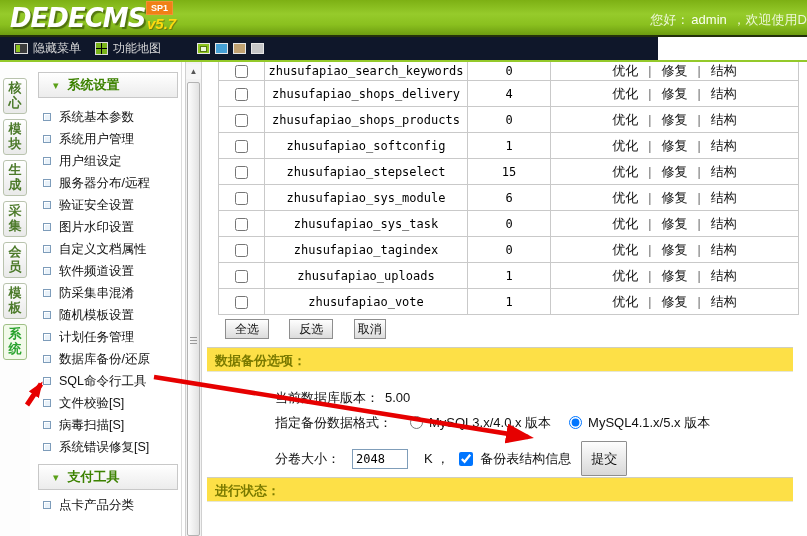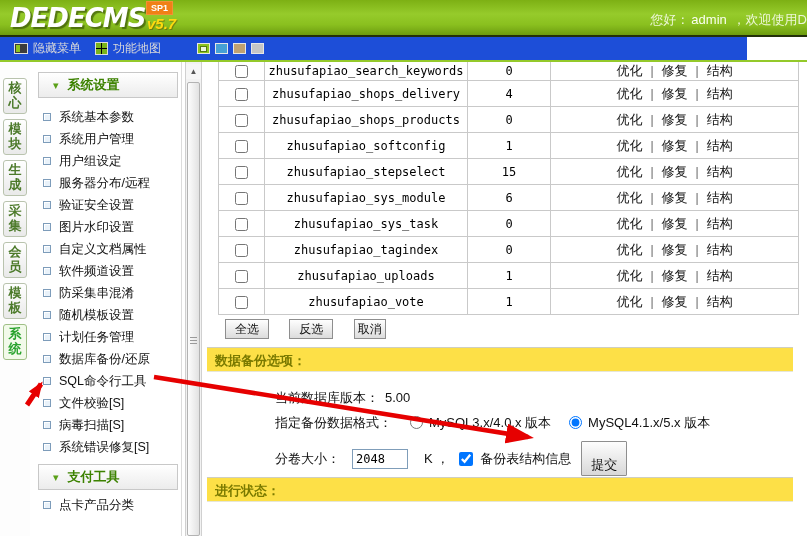--- a/index.html
+++ b/index.html
@@ -14,21 +14,21 @@
         font-style:italic;font-weight:900;font-size:26px;letter-spacing:-1px;color:#fff;
         text-shadow:2px 2px 1px rgba(35,55,0,.55);}
   .badge{position:absolute;left:146px;top:1px;background:#f08016;color:#fff;
          font-size:9px;font-weight:bold;padding:1px 4px;border-radius:0;border:1px solid #fff2;}
   .ver{position:absolute;left:147px;top:15px;font-style:italic;font-weight:bold;
        font-size:15px;color:#ffd90f;text-shadow:1px 1px 0 rgba(90,50,0,.4);}
   .welcome{position:absolute;right:-7px;top:11px;font-size:13px;color:#ecf6d6;white-space:nowrap;}
   .welcome .user{color:#fbfff2;margin:0 2px;}
 
   
-  .tbar{position:absolute;left:0;top:37px;width:747px;height:23px;background:#1d4ed8;
+  .tbar{position:absolute;left:0;top:37px;width:658px;height:23px;background:#0f172a;
         color:#d9d9d9;font-size:12px;display:flex;align-items:center;}
   .titem{display:inline-flex;align-items:center;margin-left:14px;cursor:pointer;white-space:nowrap;}
   .titem span.lbl{margin-left:5px;}
   .ico-hide{display:inline-block;width:12px;height:9px;border:1px solid #ddd;background:#3c3c3c;position:relative;}
   .ico-hide::before{content:'';position:absolute;left:1px;top:1px;bottom:1px;width:4px;background:#8dc41e;}
   .ico-map{display:inline-block;width:11px;height:11px;border:1px solid #ddd;background:
      linear-gradient(#000,#000) center/1px 100% no-repeat,
      linear-gradient(#000,#000) center/100% 1px no-repeat,#7ab41a;}
   .swatches{display:inline-flex;align-items:center;margin-left:36px;}
   .swatch{display:inline-block;width:13px;height:11px;margin-right:5px;border:1px solid #e6e6e6;
@@ -70,21 +70,21 @@
            background:repeating-linear-gradient(#9a9a9a 0 1px,transparent 1px 3px);}
 
   
   .main{position:absolute;left:203px;top:62px;right:0;bottom:0;background:#fff;font-size:12px;}
   table.db{border-collapse:collapse;position:absolute;left:15px;top:0;width:576px;table-layout:fixed;}
   table.db td{border:1px solid #c9c9c9;height:25px;text-align:center;padding:0;overflow:hidden;}
   table.db tr:first-child td{height:14px;border-top:none;}
   td.c-check{width:45px;}
   td.c-name{width:202px;font-family:"DejaVu Sans Mono","Liberation Mono",monospace;font-size:12px;}
   td.c-count{width:82px;font-family:"DejaVu Sans Mono","Liberation Mono",monospace;font-size:12px;}
-  td.c-act{width:247px;color:#222;}
+  td.c-act{width:247px;color:#222;font-family:Liberation Mono, monospace;}
   td.c-act a{color:#111;text-decoration:none;cursor:pointer;font-size:13px;}
   td.c-act .sep{color:#666;margin:0 8px;}
   table.db input[type=checkbox]{width:13px;height:13px;margin:0;vertical-align:middle;}
 
   .btnrow{position:absolute;left:22px;top:257px;}
   .btn{font-size:12px;height:20px;padding:1px 9px;margin-right:17px;border:1px solid #8e8e8e;
        border-radius:0;background:linear-gradient(#fefefe,#dcdcdc);cursor:pointer;
        font-family:inherit;color:#111;}
   .btn.cancel{padding:1px 3px;}
 
@@ -98,21 +98,21 @@
   .f1{top:327px;}
   .f2{top:352px;}
   .f3{top:379px;display:flex;align-items:center;}
   .ropt{margin-left:18px;cursor:pointer;}
   .ropt input{vertical-align:-2px;margin:0 6px 0 0;}
   .vol-input{width:48px;height:16px;border:1px solid #7f9db9;font-size:12px;padding:1px 3px;
              margin:0 16px 0 12px;font-family:"DejaVu Sans Mono",monospace;}
   .unit{margin-right:10px;}
   .f3 input[type=checkbox]{width:14px;height:14px;margin:0 7px 0 0;}
   .struct-lbl{margin-right:10px;}
-  .submit-btn{font-size:13px;height:35px;padding:14px 9px;border:1px solid #8e8e8e;border-radius:1px;
+  .submit-btn{font-size:13px;height:35px;padding:7px 9px;border:1px solid #8e8e8e;border-radius:1px;
        background:linear-gradient(#fdfdfd,#d8d8d8);cursor:pointer;font-family:Liberation Sans, sans-serif;color:#111;}
 
   
   .arrows{position:absolute;left:0;top:0;width:807px;height:536px;pointer-events:none;z-index:50;}
 </style>
 </head>
 <body>
 
 <div class="hdr">
   <span class="logo">DEDECMS</span>

